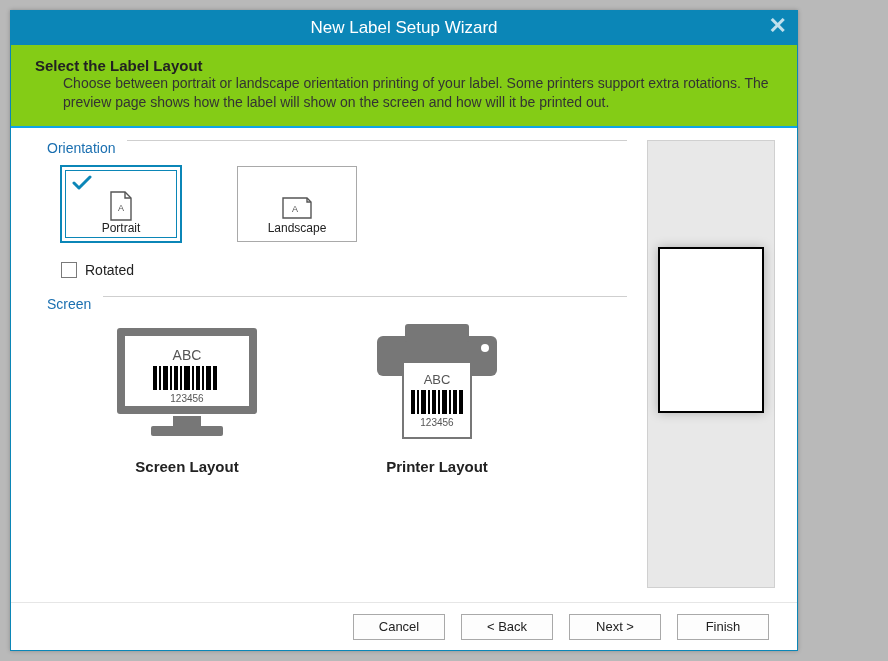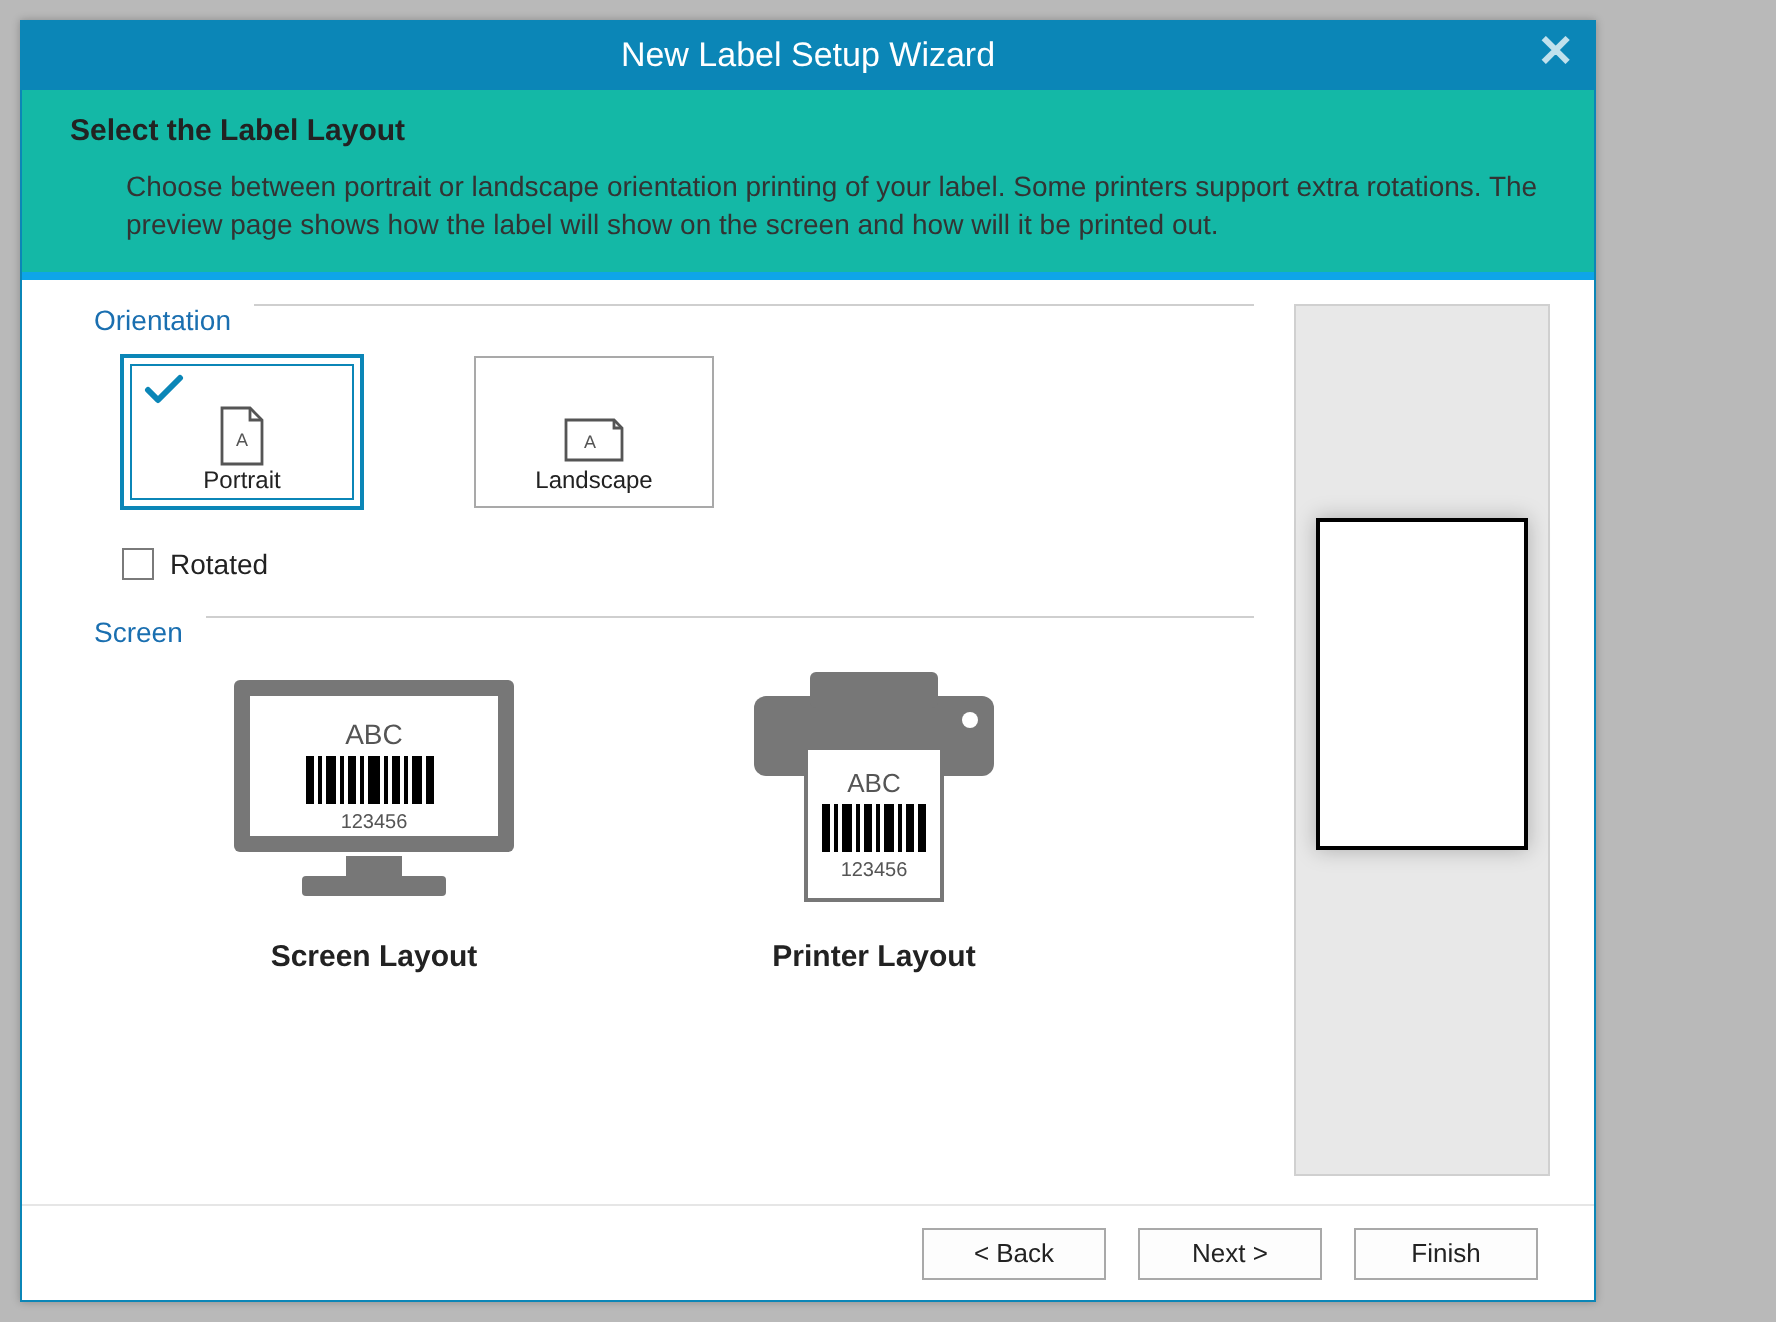--- a/index.html
+++ b/index.html
@@ -37,31 +37,31 @@
     position:absolute;
     right:10px;
     top:4px;
     color: rgba(255,255,255,0.75);
     font-size: 22px;
     font-weight: bold;
     cursor:pointer;
     line-height:1;
   }
   .header {
-    background: #14b8a6;
-    border-bottom: 4px solid #0ea5e9;
+    background: #84cc16;
+    border-bottom: 2px solid #0ea5e9;
     padding: 12px 24px 14px 24px;
   }
   .header h1 {
     margin:0;
     font-size: 15px;
     font-weight: 700;
   }
   .header p {
-    margin: 10px 0 0 28px;
+    margin: 0 0 0 28px;
     font-size: 14px;
     color: #333;
     line-height: 1.35;
   }
   .body {
     flex:1;
     display:flex;
     padding: 12px 22px 14px 36px;
     gap: 20px;
   }
@@ -276,18 +276,19 @@
       </div>
 
     </div>
 
     <div class="right">
       <div class="paper-preview"></div>
     </div>
   </div>
 
   <div class="footer">
+    <button class="btn">Cancel</button>
     <button class="btn">&lt; Back</button>
     <button class="btn">Next &gt;</button>
     <button class="btn">Finish</button>
   </div>
 
 </div>
 
 </body></html>

